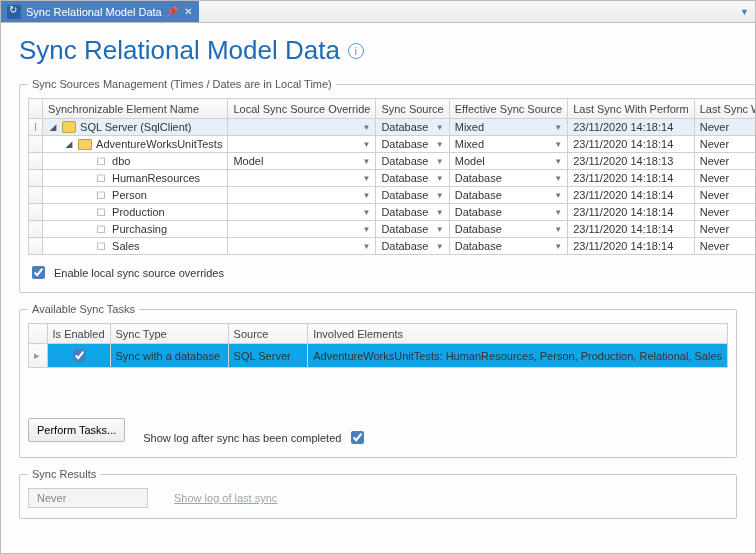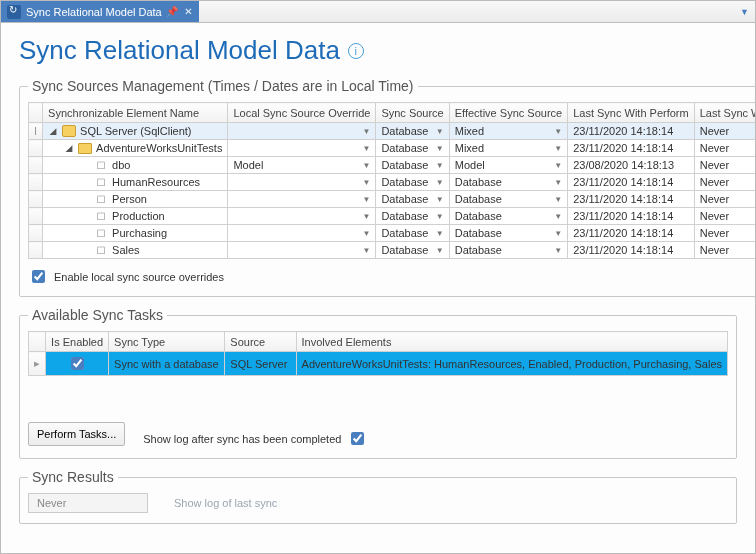--- a/index.html
+++ b/index.html
@@ -47,21 +47,21 @@
     width:16px;height:16px;border:1px solid #4a9fd8;border-radius:50%;
     color:#4a9fd8;font-size:11px;display:inline-flex;align-items:center;justify-content:center;
     font-weight:400;
   }
   fieldset {
     border:1px solid #c8c8c8;
     border-radius:2px;
     margin: 0 0 10px 0;
     padding: 8px 8px 10px 8px;
   }
-  legend { font-size:14px; color:#555; padding:0 4px; }
+  legend { font-size:11px; color:#555; padding:0 4px; }
   table.grid { width:100%; border-collapse:collapse; font-size:11px; }
   table.grid th, table.grid td {
     border:1px solid #d0d0d0;
     padding: 2px 5px;
     text-align:left;
     background:#fff;
     white-space:nowrap;
     overflow:hidden;
   }
   table.grid th {
@@ -89,21 +89,21 @@
     padding:5px 8px;
     font-size:11px;
     cursor:pointer;
     border-radius:2px;
   }
   .bottom-actions { display:flex; align-items:center; gap:18px; margin-top:44px; }
   .sync-results-row { display:flex; align-items:center; gap:8px; font-size:11px; }
   .readonly-field {
     border:1px solid #ccc; background:#f4f4f4; padding:3px 8px; min-width:120px; color:#888;
   }
-  .linkbtn { color:#9aa6b0; font-size:11px; margin-left:18px; }
+  .linkbtn { color:#9aa6b0; font-size:11px; margin-left:18px;text-decoration:underline; }
   .grid-wrap { max-height:none; }
 </style>
 </head>
 <body>
 
 <div class="tabbar">
   <div class="tab">
     <span class="tab-icon"></span>
     <span>Sync Relational Model Data</span>
     <span class="pin-icon">📌</span>
@@ -226,21 +226,21 @@
                   <span>Database</span>
                   <span class="dd-arrow">▼</span>
                 </div>
               </td>
       <td>
                 <div class="dd-cell">
                   <span>Model</span>
                   <span class="dd-arrow">▼</span>
                 </div>
               </td>
-      <td>23/08/2020 14:18:13</td>
+      <td>23/11/2020 14:18:13</td>
       <td>Never</td>
     </tr>
             <tr class="">
       <td class="rowhead"></td>
       <td>
                 <div class="tree-cell indent2">
                   <span class="expander"></span>
                   <span class="tree-schema">☐</span>
                   <span>HumanResources</span>
                 </div>
@@ -413,27 +413,27 @@
             <th>Source</th>
             <th>Involved Elements</th>
           </tr>
         </thead>
       <tbody id="tasks-body">
     <tr class="sel2">
       <td class="rowhead">▸</td>
       <td style="text-align:center"><input type="checkbox" checked="" style=""></td>
       <td>Sync with a database</td>
       <td>SQL Server</td>
-      <td>AdventureWorksUnitTests: HumanResources, Enabled, Production, Purchasing, Sales</td>
+      <td>AdventureWorksUnitTests: HumanResources, Person, Production, Relational, Sales</td>
     </tr>
         </tbody>
     </table>
     <div class="bottom-actions">
       <button class="btn">Perform Tasks...</button>
-      <div class="checkbox-row" style="margin-top:9px">
+      <div class="checkbox-row" style="margin-top:16px">
         <label>Show log after sync has been completed</label>
         <input type="checkbox" id="cb2" checked="" style="">
       </div>
     </div>
   </fieldset>
 
   <fieldset>
     <legend>Sync Results</legend>
     <div class="sync-results-row">
       <span class="readonly-field">Never</span>

